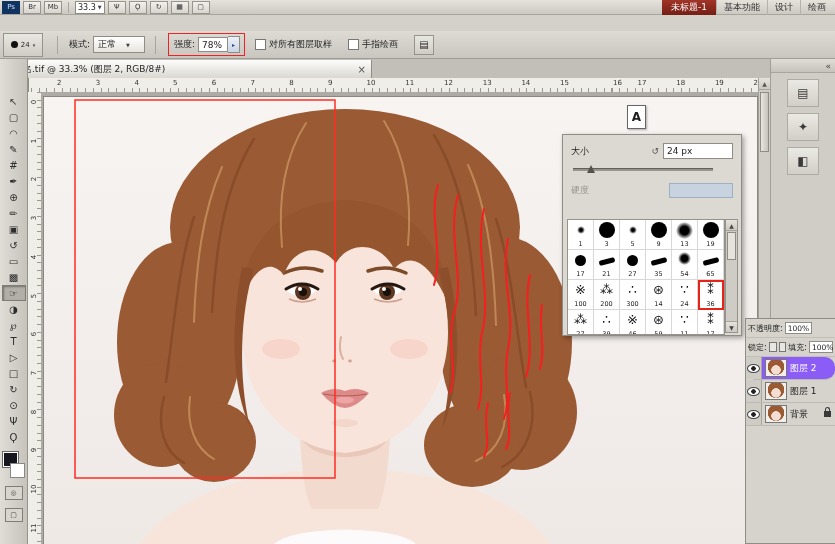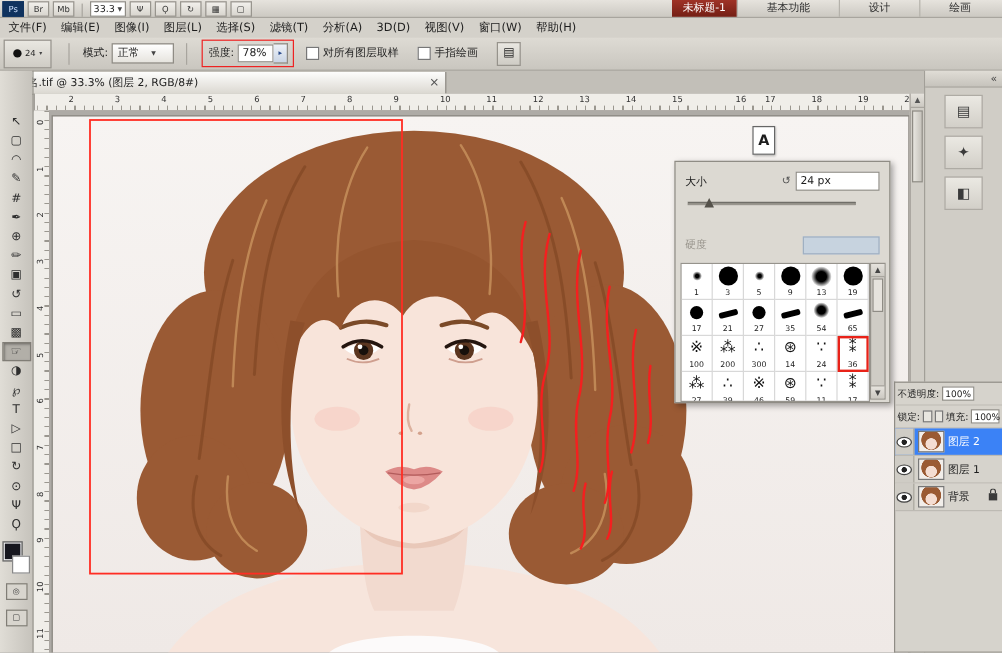--- a/index.html
+++ b/index.html
@@ -2,31 +2,31 @@
 <html><head>
 <meta charset="utf-8">
 <style>
   html,body{margin:0;padding:0;background:#888;}
   .app{position:relative;width:835px;height:544px;background:#d4d1ca;
        font-family:"DejaVu Sans","Liberation Sans",sans-serif;font-size:9px;color:#1d1d1d;
        overflow:hidden;user-select:none;}
   
   .appbar{position:absolute;left:0;top:0;right:0;height:15px;
           background:linear-gradient(#e6e3dd,#ccc9c2);border-bottom:1px solid #a8a59e;
-          display:flex;align-items:flex-end;gap:3px;padding:0 2px;box-sizing:border-box;}
+          display:flex;align-items:center;gap:3px;padding:0 2px;box-sizing:border-box;}
   .ic{width:16px;height:11px;border:1px solid #98958e;background:linear-gradient(#f2f0ec,#d8d5ce);
       font-size:7px;display:flex;align-items:center;justify-content:center;color:#333;}
   .ic.ps{background:#10335f;color:#cfe2ff;border-color:#10335f;}
   .zoombox{height:11px;border:1px solid #8f8c85;background:#fff;display:flex;align-items:center;
            padding:0 2px;gap:2px;font-size:8px;}
   .tinyarrow{font-size:5px;color:#444;}
   .appbar-right{margin-left:auto;display:flex;align-items:stretch;height:15px;}
   .redtab{background:linear-gradient(#a23428,#741f15);color:#fff;display:flex;align-items:center;
           padding:0 9px;font-size:9px;}
-  .wsbtn{display:flex;align-items:center;padding:0 24px;border-left:1px solid #b5b2ab;color:#2c2c2c;font-family:Liberation Mono, monospace;}
+  .wsbtn{display:flex;align-items:center;padding:0 7px;border-left:1px solid #b5b2ab;color:#2c2c2c;font-family:Liberation Mono, monospace;}
   
   .menubar{position:absolute;left:0;top:15px;right:0;height:16px;background:#d4d1ca;
            border-bottom:1px solid #b3b0a9;display:flex;align-items:center;padding-left:1px;}
   .menu-item{padding:0 6px;font-size:9.5px;}
   
   .optionsbar{position:absolute;left:0;top:31px;right:0;height:28px;
               background:linear-gradient(#dedbd4,#c9c6bf);border-bottom:1px solid #a19e97;
               display:flex;align-items:center;padding:0 3px;box-sizing:border-box;}
   .preset{width:38px;height:22px;border:1px solid #96938c;background:linear-gradient(#e9e7e1,#cfccc5);
           display:flex;align-items:center;justify-content:center;gap:3px;margin-right:4px;}
@@ -122,21 +122,21 @@
   .bscroll .btn{height:10px;display:flex;align-items:center;justify-content:center;background:linear-gradient(#e6e3dd,#ccc9c2);border-bottom:1px solid #a8a59e;}
   .bscroll .btn.dn{position:absolute;bottom:0;left:0;right:0;border-top:1px solid #a8a59e;border-bottom:none;}
   .bscroll .thumb{position:absolute;left:1px;right:1px;top:12px;height:26px;background:#e6e3dd;border:1px solid #8f8c85;}
   
   .lpanel{position:absolute;left:745px;top:318px;width:90px;bottom:0;background:#d6d3cc;
           border:1px solid #8f8c85;border-right:none;box-sizing:border-box;font-size:8px;}
   .lrow{display:flex;align-items:center;height:18px;padding:0 2px;gap:2px;border-bottom:1px solid #c2bfb8;white-space:nowrap;overflow:hidden;}
   .lrow .valbox{height:12px;min-width:24px;font-size:7.5px;padding:0 2px;}
   .lockic{width:8px;height:8px;border:1px solid #777;background:#e8e6e0;font-size:6px;display:flex;align-items:center;justify-content:center;color:#444;}
   .layer{display:flex;align-items:center;height:22px;border-bottom:1px solid #bdbab3;background:#d6d3cc;font-size:9px;}
-  .layer.sel{background:#3b82f6;color:#fff;}
+  .layer.sel{background:#8b5cf6;color:#fff;border-radius:10px;}
   .eyecell{width:15px;align-self:stretch;border-right:1px solid #aaa79f;display:flex;align-items:center;justify-content:center;background:#cfccc5;}
   .eyei{width:11px;height:7px;border:1px solid #444;border-radius:50%;background:radial-gradient(circle,#222 0 2px,#fff 2.5px);}
   .lthumb{width:20px;height:16px;margin:0 3px;border:1px solid #777;background:
       radial-gradient(circle at 50% 62%, #f4ddd2 0 4.5px, rgba(0,0,0,0) 5px),
       radial-gradient(circle at 50% 42%, #9a5a33 0 8px, rgba(0,0,0,0) 8.5px),
       #f2eeea;}
   .lname{flex:1;overflow:hidden;}
   .locki{position:relative;width:7px;height:6px;background:#3a3a3a;margin:0 4px 0 auto;}
   .locki::before{content:"";position:absolute;left:1px;top:-4px;width:3px;height:3px;border:1px solid #3a3a3a;border-bottom:none;border-radius:3px 3px 0 0;}
 </style>
@@ -164,33 +164,20 @@
     <div class="appbar-right">
       <div class="redtab">未标题-1</div>
       <span id="workspaces" style="display:flex;">
           <span class="wsbtn">基本功能</span>
           <span class="wsbtn">设计</span>
           <span class="wsbtn">绘画</span>
         </span>
     </div>
   </div>
 
-  <div class="menubar" id="menubar">
-      <span class="menu-item">文件(F)</span>
-      <span class="menu-item">编辑(E)</span>
-      <span class="menu-item">图像(I)</span>
-      <span class="menu-item">图层(L)</span>
-      <span class="menu-item">选择(S)</span>
-      <span class="menu-item">滤镜(T)</span>
-      <span class="menu-item">分析(A)</span>
-      <span class="menu-item">3D(D)</span>
-      <span class="menu-item">视图(V)</span>
-      <span class="menu-item">窗口(W)</span>
-      <span class="menu-item">帮助(H)</span>
-    </div>
 
   <div class="optionsbar">
     <div class="preset">
       <span class="dot"></span>
       <span class="num">24</span>
       <span class="tinyarrow">▾</span>
     </div>
     <div class="sep"></div>
     <span class="olabel">模式:</span>
     <div class="dd">
@@ -463,21 +450,21 @@
       <span>大小</span>
       <span style="margin-left:auto;color:#555;">↺</span>
       <div class="szbox">
         <span>24 px</span>
       </div>
     </div>
     <div class="bslider">
       <div class="btrack"></div>
       <div class="bthumb"></div>
     </div>
-    <div class="brow" style="top:48px;right:8px;margin-top:14px;">
+    <div class="brow" style="top:48px;right:8px;">
       <span class="dis">硬度</span>
       <div class="disbox" style="margin-left:auto;"></div>
     </div>
     <div class="bgrid" id="bgrid">
         <div class="bcell">
           <span class="bi-soft-sm"></span>
           <div class="bn">1</div>
         </div>
         <div class="bcell">
           <span class="bi-hard"></span>

